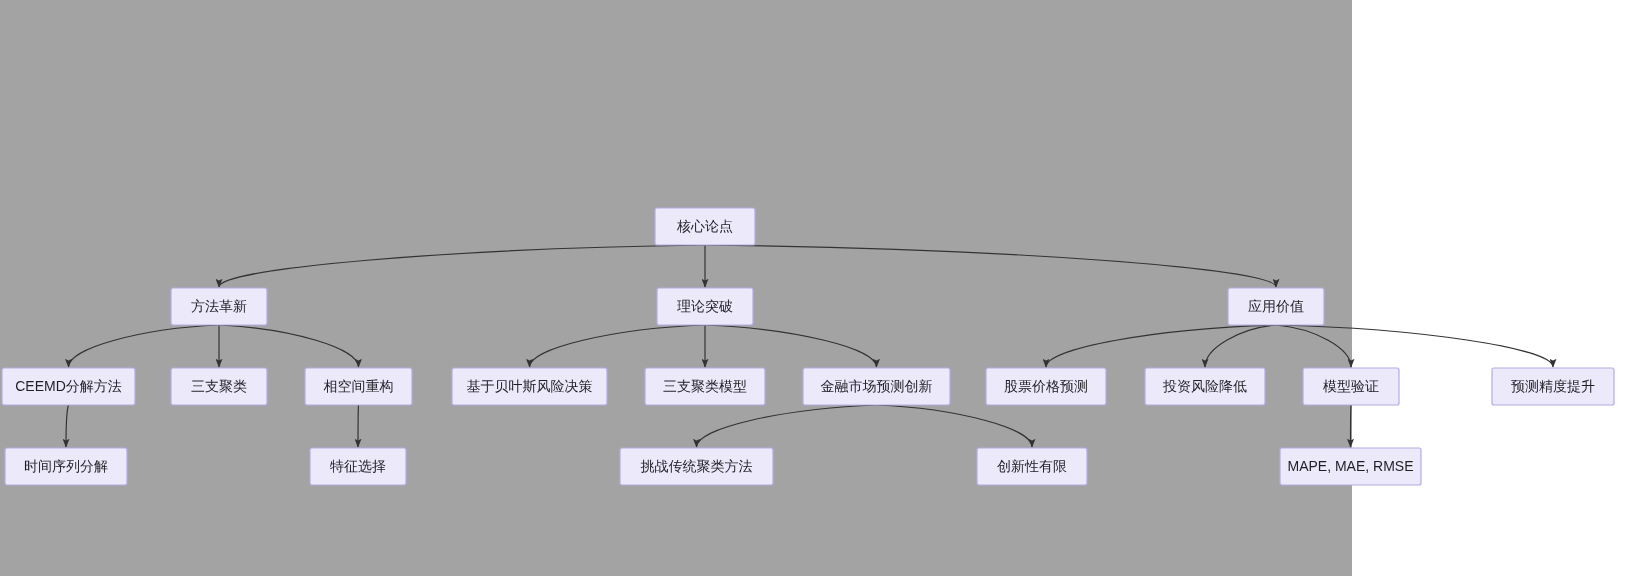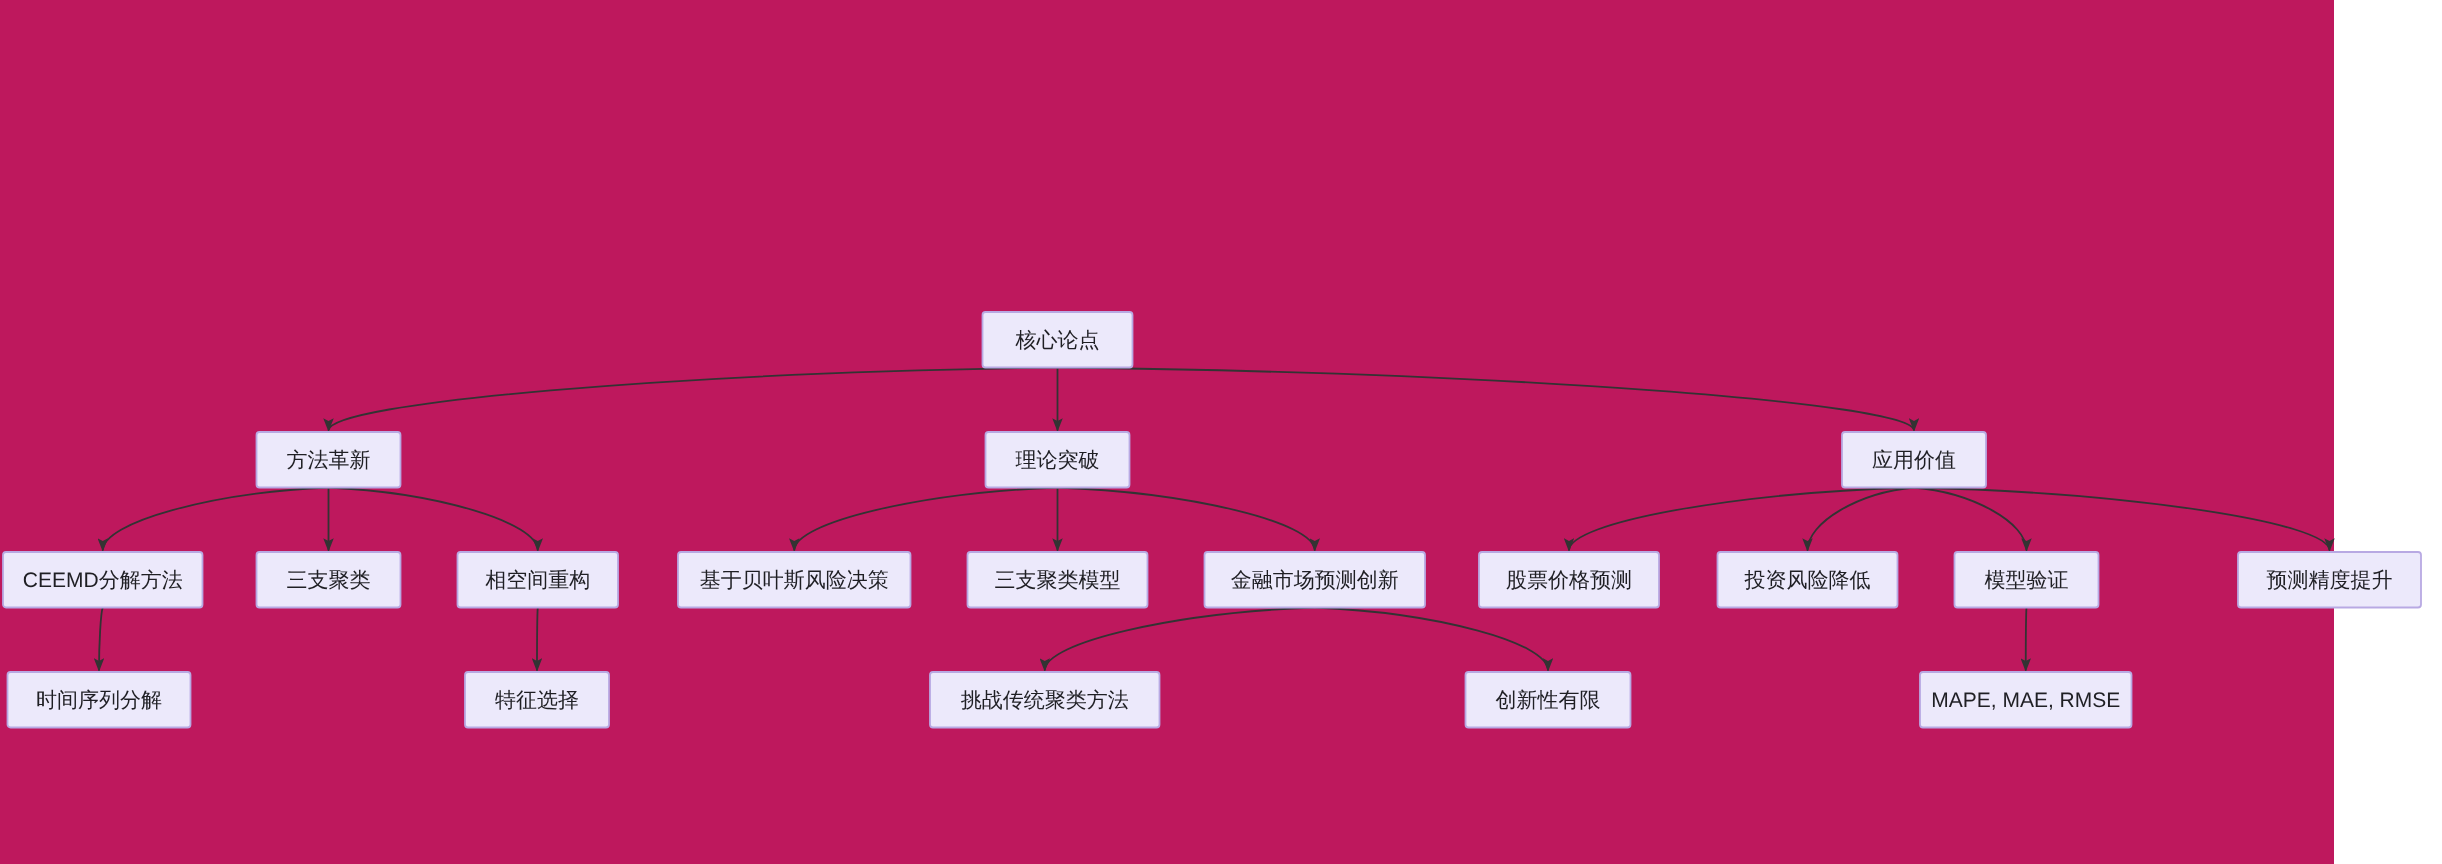--- a/index.html
+++ b/index.html
@@ -8,23 +8,23 @@
     background: #ffffff;
   }
   body {
     width: 1628px;
     height: 576px;
     font-family: "Liberation Sans", "DejaVu Sans", sans-serif;
     overflow: hidden;
   }
   #diagram-root {
     position: relative;
-    width: 1556px;
+    width: 1352px;
     height: 576px;
-    background: #be185d;
+    background: #a3a3a3;
   }
   svg#flow-svg {
     position: absolute;
     top: 0;
     left: 0;
     width: 1628px;
     height: 576px;
     display: block;
   }
   .edge-path {

